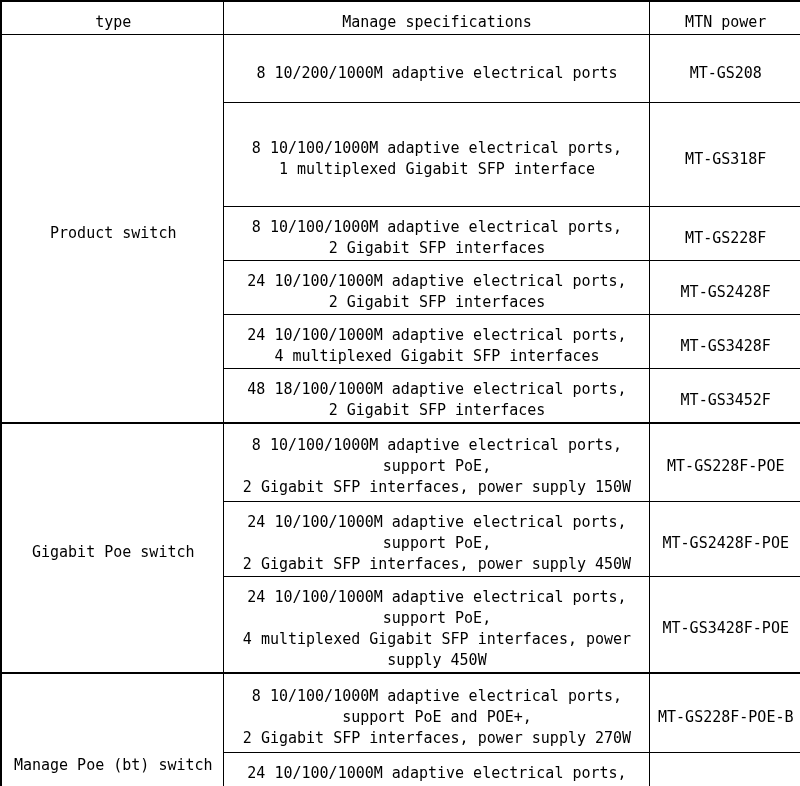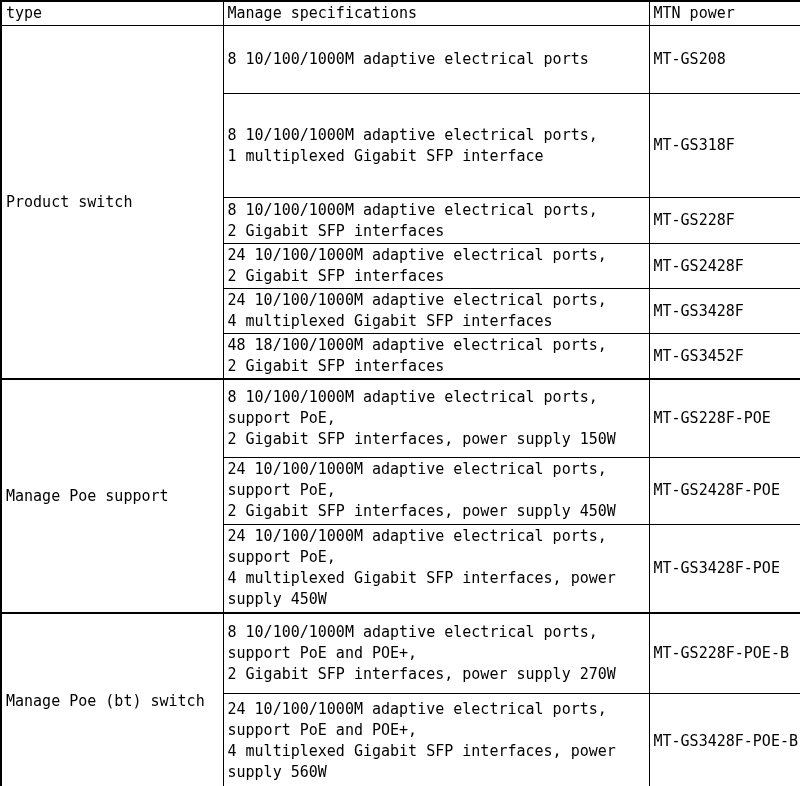--- a/index.html
+++ b/index.html
@@ -25,23 +25,23 @@
     table-layout: fixed;
     border: 2px solid #000000;
   }
   table.spec-table th,
   table.spec-table td {
     border: 1px solid #000000;
     font-family: "DejaVu Sans Mono", "Liberation Mono", monospace;
     font-size: 15px;
     line-height: 21px;
     font-weight: normal;
-    text-align: left;
+    text-align: center;
     vertical-align: middle;
-    padding: 1px 2px 1px 4px;
+    padding: 10px 2px 1px 4px;
     color: #000000;
     overflow: hidden;
   }
   tr.section-start td {
     border-top: 2px solid #000000;
   }
   td.spec-cell {
     white-space: pre-line;
   }
   td.model-cell {
@@ -65,21 +65,21 @@
 
     <tbody>
         <tr style="height:23px">
       <th>type</th>
       <th>Manage specifications</th>
       <th>MTN power</th>
     </tr>
 
     <tr style="height:68px">
       <td class="type-cell" rowspan="6">Product switch</td>
-      <td class="spec-cell">8 10/100/1000M adaptive electrical ports</td>
+      <td class="spec-cell">8 10/200/1000M adaptive electrical ports</td>
       <td class="model-cell">MT-GS208</td>
     </tr>
     <tr style="height:104px">
       <td class="spec-cell">8 10/100/1000M adaptive electrical ports,
 1 multiplexed Gigabit SFP interface</td>
       <td class="model-cell">MT-GS318F</td>
     </tr>
     <tr style="height:46px">
       <td class="spec-cell">8 10/100/1000M adaptive electrical ports,
 2 Gigabit SFP interfaces</td>
@@ -95,21 +95,21 @@
 4 multiplexed Gigabit SFP interfaces</td>
       <td class="model-cell">MT-GS3428F</td>
     </tr>
     <tr style="height:45px">
       <td class="spec-cell">48 18/100/1000M adaptive electrical ports,
 2 Gigabit SFP interfaces</td>
       <td class="model-cell">MT-GS3452F</td>
     </tr>
 
     <tr class="section-start" style="height:78px">
-      <td class="type-cell" rowspan="3">Manage Poe support</td>
+      <td class="type-cell" rowspan="3">Gigabit Poe switch</td>
       <td class="spec-cell">8 10/100/1000M adaptive electrical ports,
 support PoE,
 2 Gigabit SFP interfaces, power supply 150W</td>
       <td class="model-cell">MT-GS228F-POE</td>
     </tr>
     <tr style="height:67px">
       <td class="spec-cell">24 10/100/1000M adaptive electrical ports,
 support PoE,
 2 Gigabit SFP interfaces, power supply 450W</td>
       <td class="model-cell">MT-GS2428F-POE</td>

